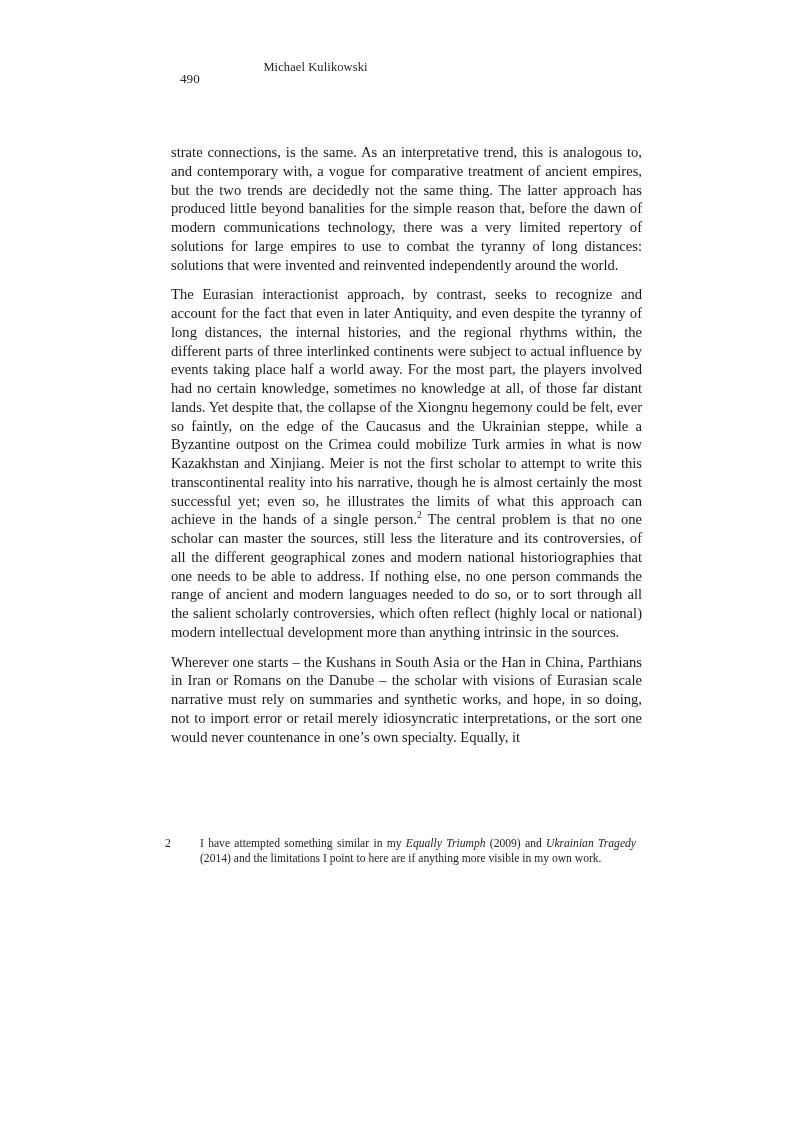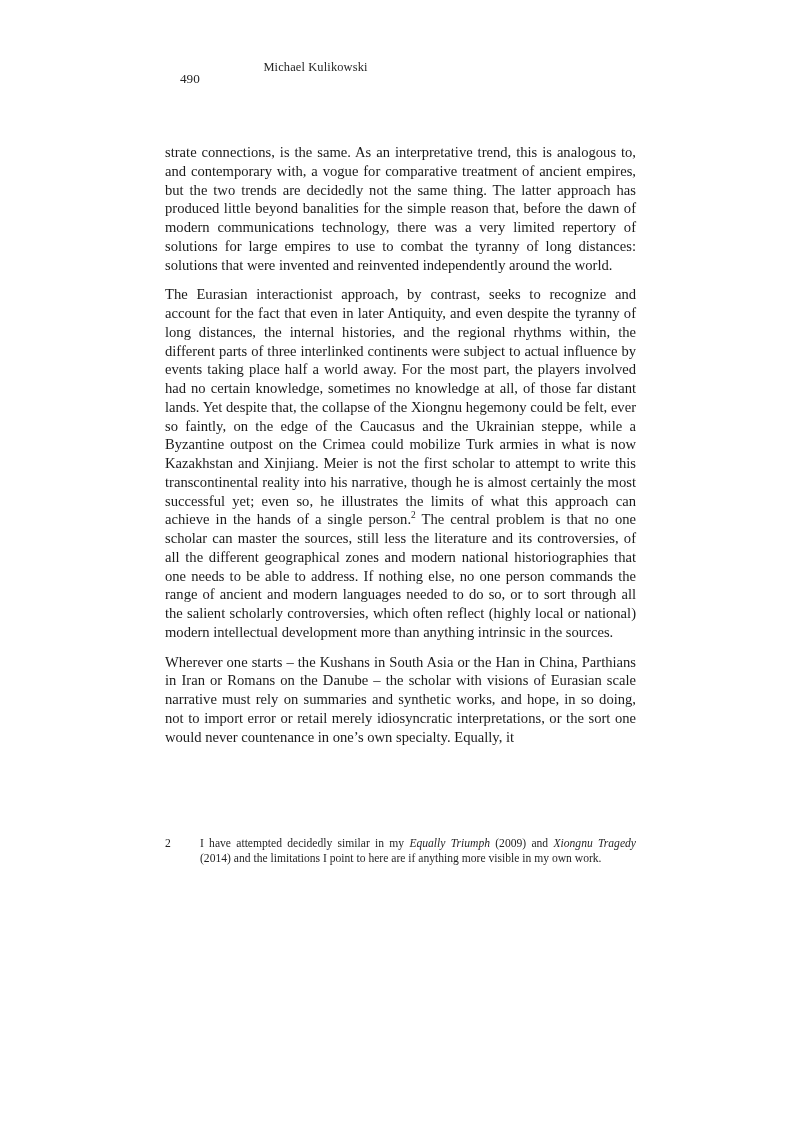--- a/index.html
+++ b/index.html
@@ -39,21 +39,21 @@
     top: 71px;
     left: 180px;
     font-size: 13.2px;
     color: #262626;
   }
 
   
   .text-block {
     position: absolute;
     top: 143px;
-    left: 165px;
+    left: 171px;
     width: 471px;
   }
 
   .body-par {
     margin: 0 0 11px 0;
     font-size: 14.6px;
     line-height: 18.75px;
     text-align: justify;
     text-justify: inter-word;
     color: #1a1a1a;
@@ -112,17 +112,17 @@
     <p class="body-par">strate connections, is the same. As an interpretative trend, this is analogous to, and contemporary with, a vogue for comparative treatment of ancient empires, but the two trends are decidedly not the same thing. The latter approach has produced little beyond banalities for the simple reason that, before the dawn of modern communications technology, there was a very limited repertory of solutions for large empires to use to combat the tyranny of long distances: solutions that were invented and reinvented independently around the world.</p>
 
     <p class="body-par"><span>The Eurasian interactionist approach, by contrast, seeks to recognize and account for the fact that even in later Antiquity, and even despite the tyranny of long distances, the internal histories, and the regional rhythms within, the different parts of three interlinked continents were subject to actual influence by events taking place half a world away. For the most part, the players involved had no certain knowledge, sometimes no knowledge at all, of those far distant lands. Yet despite that, the collapse of the Xiongnu hegemony could be felt, ever so faintly, on the edge of the Caucasus and the Ukrainian steppe, while a Byzantine outpost on the Crimea could mobilize Turk armies in what is now Kazakhstan and Xinjiang. Meier is not the first scholar to attempt to write this transcontinental reality into his narrative, though he is almost certainly the most successful yet; even so, he illustrates the limits of what this approach can achieve in the hands of a single person.</span><sup class="fn-ref">2</sup><span> The central problem is that no one scholar can master the sources, still less the literature and its controversies, of all the different geographical zones and modern national historiographies that one needs to be able to address. If nothing else, no one person commands the range of ancient and modern languages needed to do so, or to sort through all the salient scholarly controversies, which often reflect (highly local or national) modern intellectual development more than anything intrinsic in the sources.</span></p>
 
     <p class="body-par">Wherever one starts – the Kushans in South Asia or the Han in China, Parthians in Iran or Romans on the Danube – the scholar with visions of Eurasian scale narrative must rely on summaries and synthetic works, and hope, in so doing, not to import error or retail merely idiosyncratic interpretations, or the sort one would never countenance in one’s own specialty. Equally, it</p>
 
   </div>
 
   <div class="footnotes">
     <div class="footnote">
-      <span class="fn-num">2</span><span>I have attempted decidedly similar in my </span><i>Equally Triumph</i><span> (2009) and </span><i>Xiongnu Tragedy</i><span> (2014) and the limitations I point to here are if anything more visible in my own work.</span>
+      <span class="fn-num">2</span><span>I have attempted something similar in my </span><i>Equally Triumph</i><span> (2009) and </span><i>Ukrainian Tragedy</i><span> (2014) and the limitations I point to here are if anything more visible in my own work.</span>
     </div>
   </div>
 
 </div>
 
 </body></html>

